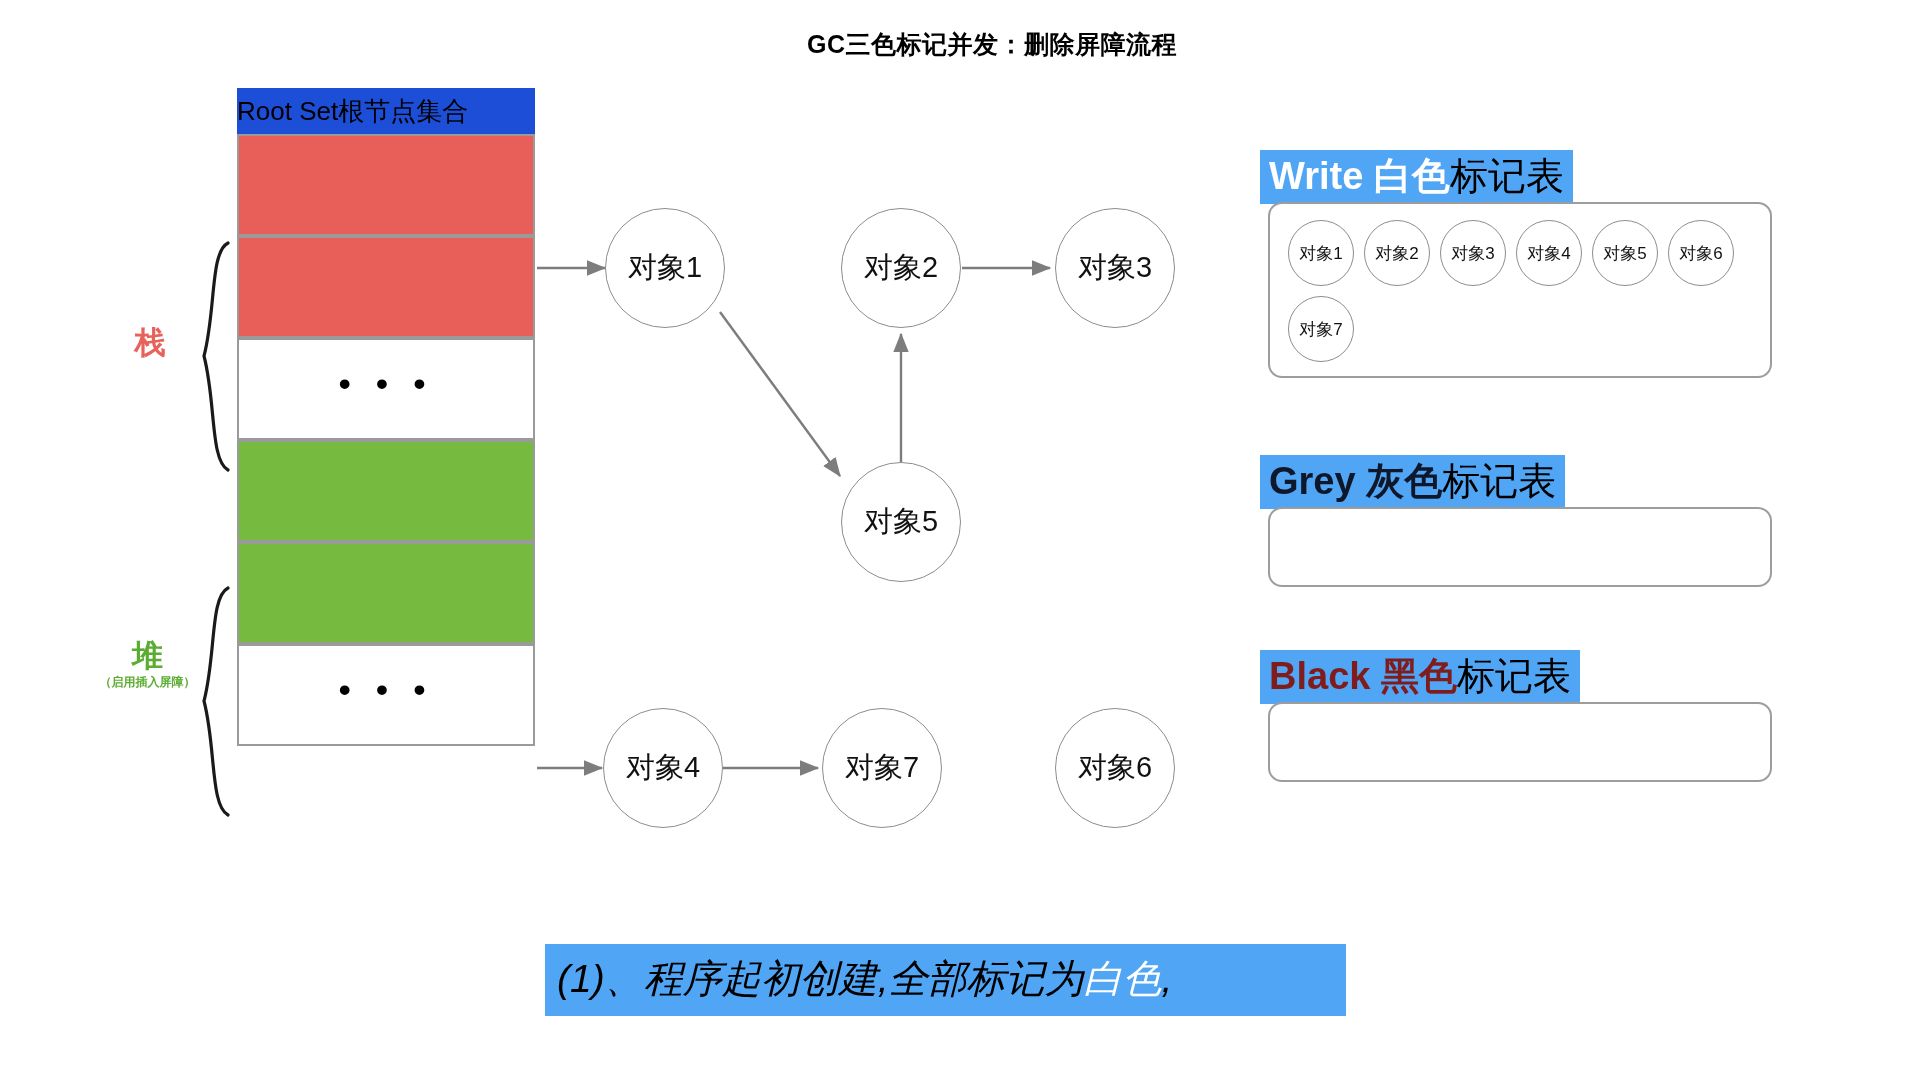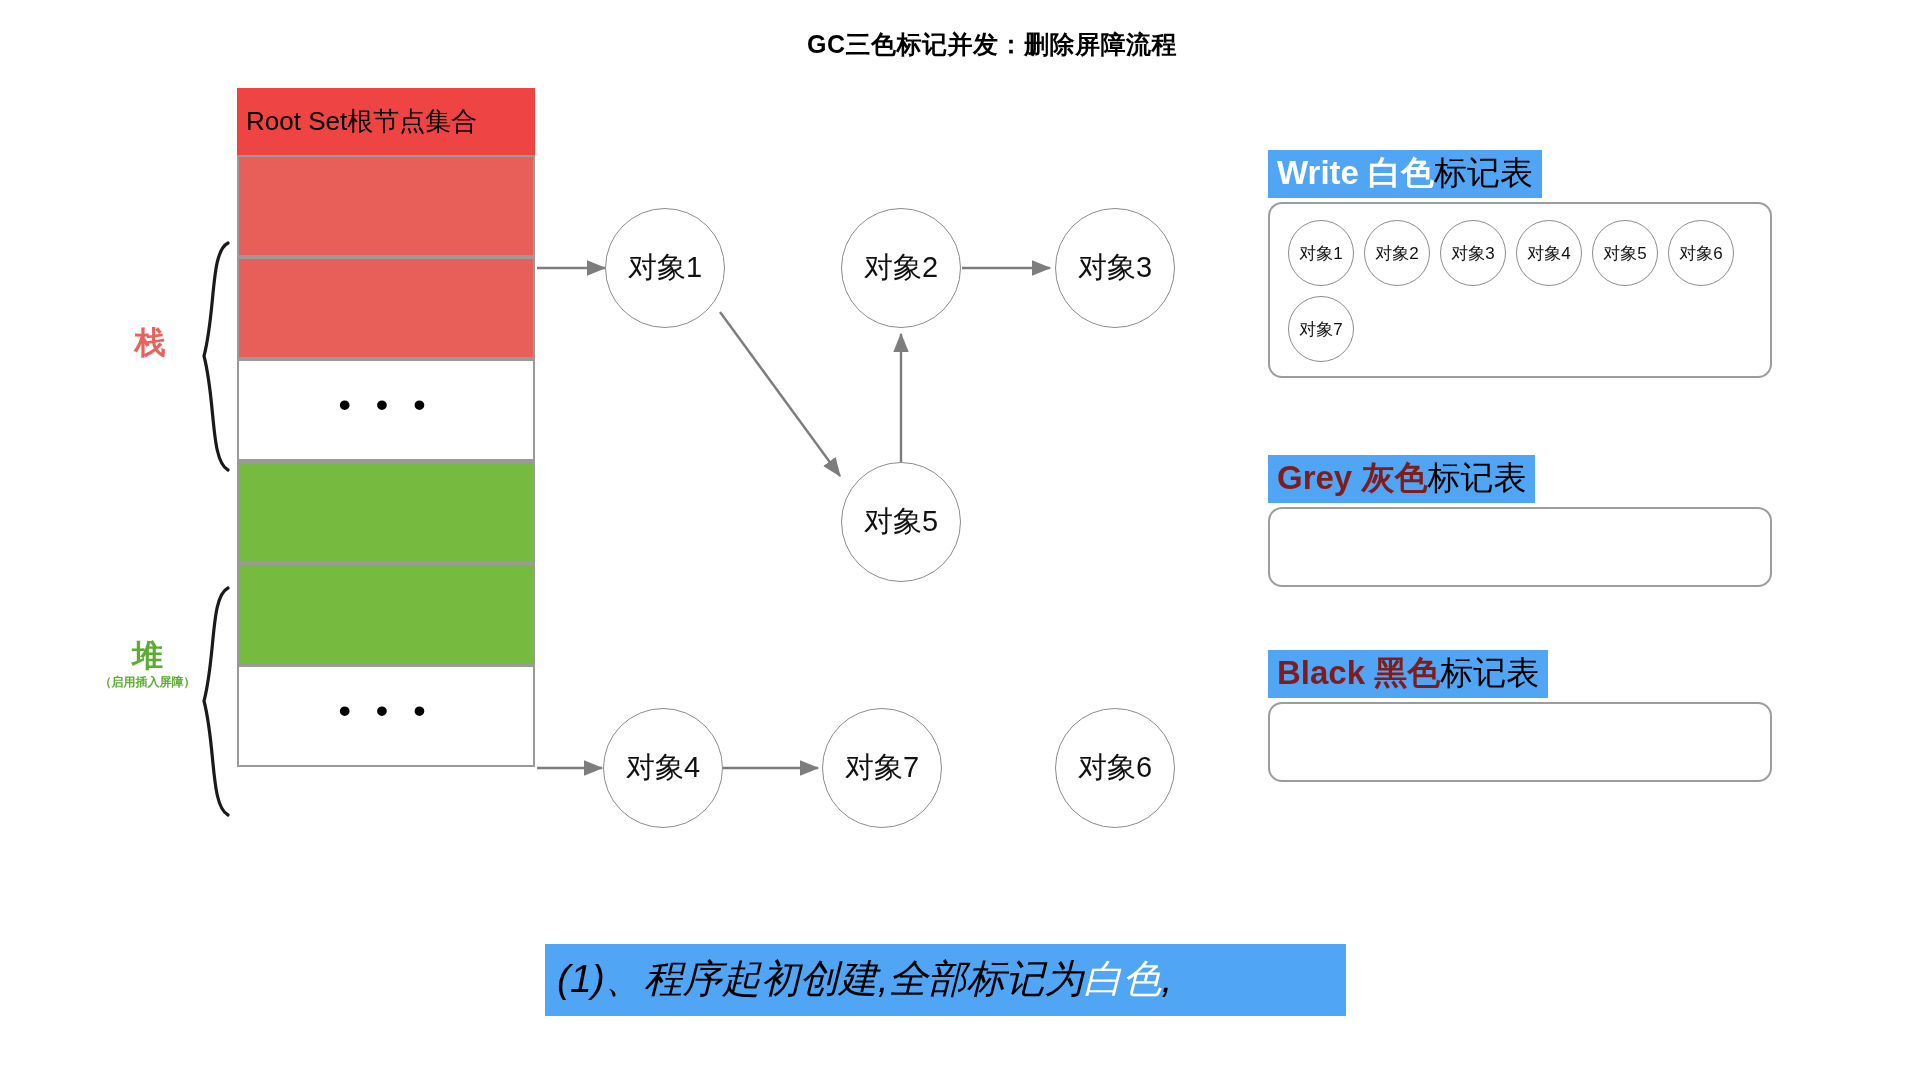--- a/index.html
+++ b/index.html
@@ -59,26 +59,25 @@
     display: flex;
     align-items: center;
     justify-content: center;
   }
   .mem-program span {
     color: #ffffff;
     font-size: 27px;
     font-weight: bold;
   }
   .mem-rootset {
-    height: 67px;
-    background: #ef4444;
+    height: 46px;
+    background: #1d4ed8;
     border: none;
     display: flex;
     align-items: center;
-    padding-left: 9px;
   }
   .mem-rootset span {
     color: #000;
     font-size: 26px;
   }
   .mem-red    { height: 102px; background: #e75f58; }
   .mem-green  { height: 102px; background: #76bb40; }
   .mem-blank  {
     height: 102px;
     background: #ffffff;
@@ -141,28 +140,27 @@
   
   .mark-table {
     position: absolute;
   }
   .mark-header {
     position: absolute;
     left: 0;
     top: 0;
     background: #51a5f5;
     padding: 3px 9px 5px 9px;
-    font-size: 33px;
+    font-size: 38px;
     font-weight: bold;
     white-space: nowrap;
     line-height: 1.22;
-    margin-left: 8px;
   }
   .mark-header .kw-white  { color: #ffffff; }
-  .mark-header .kw-grey   { color: #7f1d1d; }
+  .mark-header .kw-grey   { color: #0f172a; }
   .mark-header .kw-black  { color: #7f1d1d; }
   .mark-header .tail      { color: #000000; font-weight: normal; }
 
   .mark-body {
     position: absolute;
     left: 8px;
     box-sizing: border-box;
     border: 2px solid #9d9d9d;
     border-radius: 14px;
     background: #fff;

